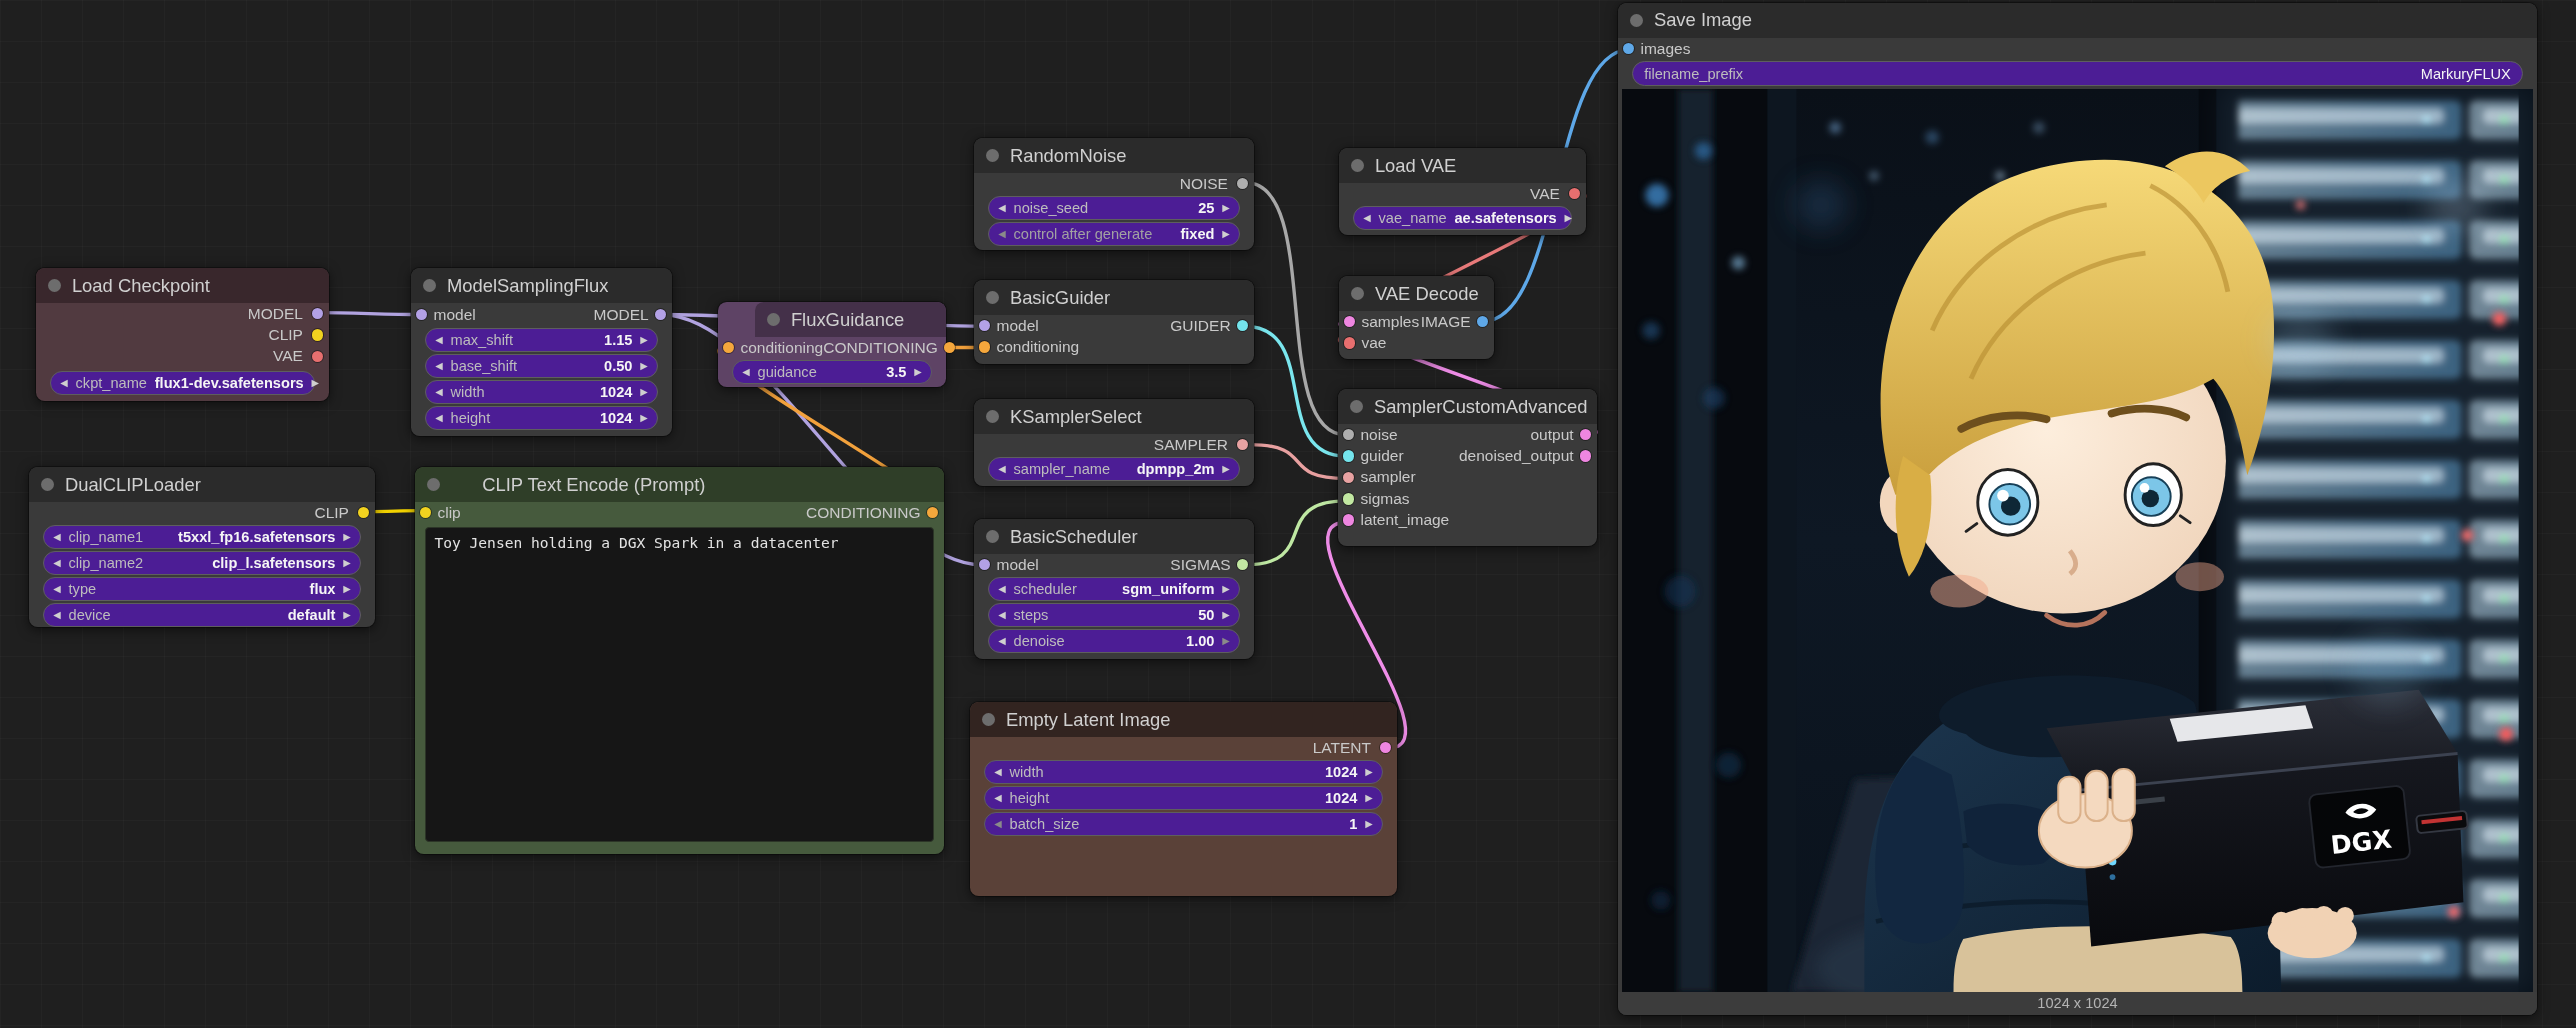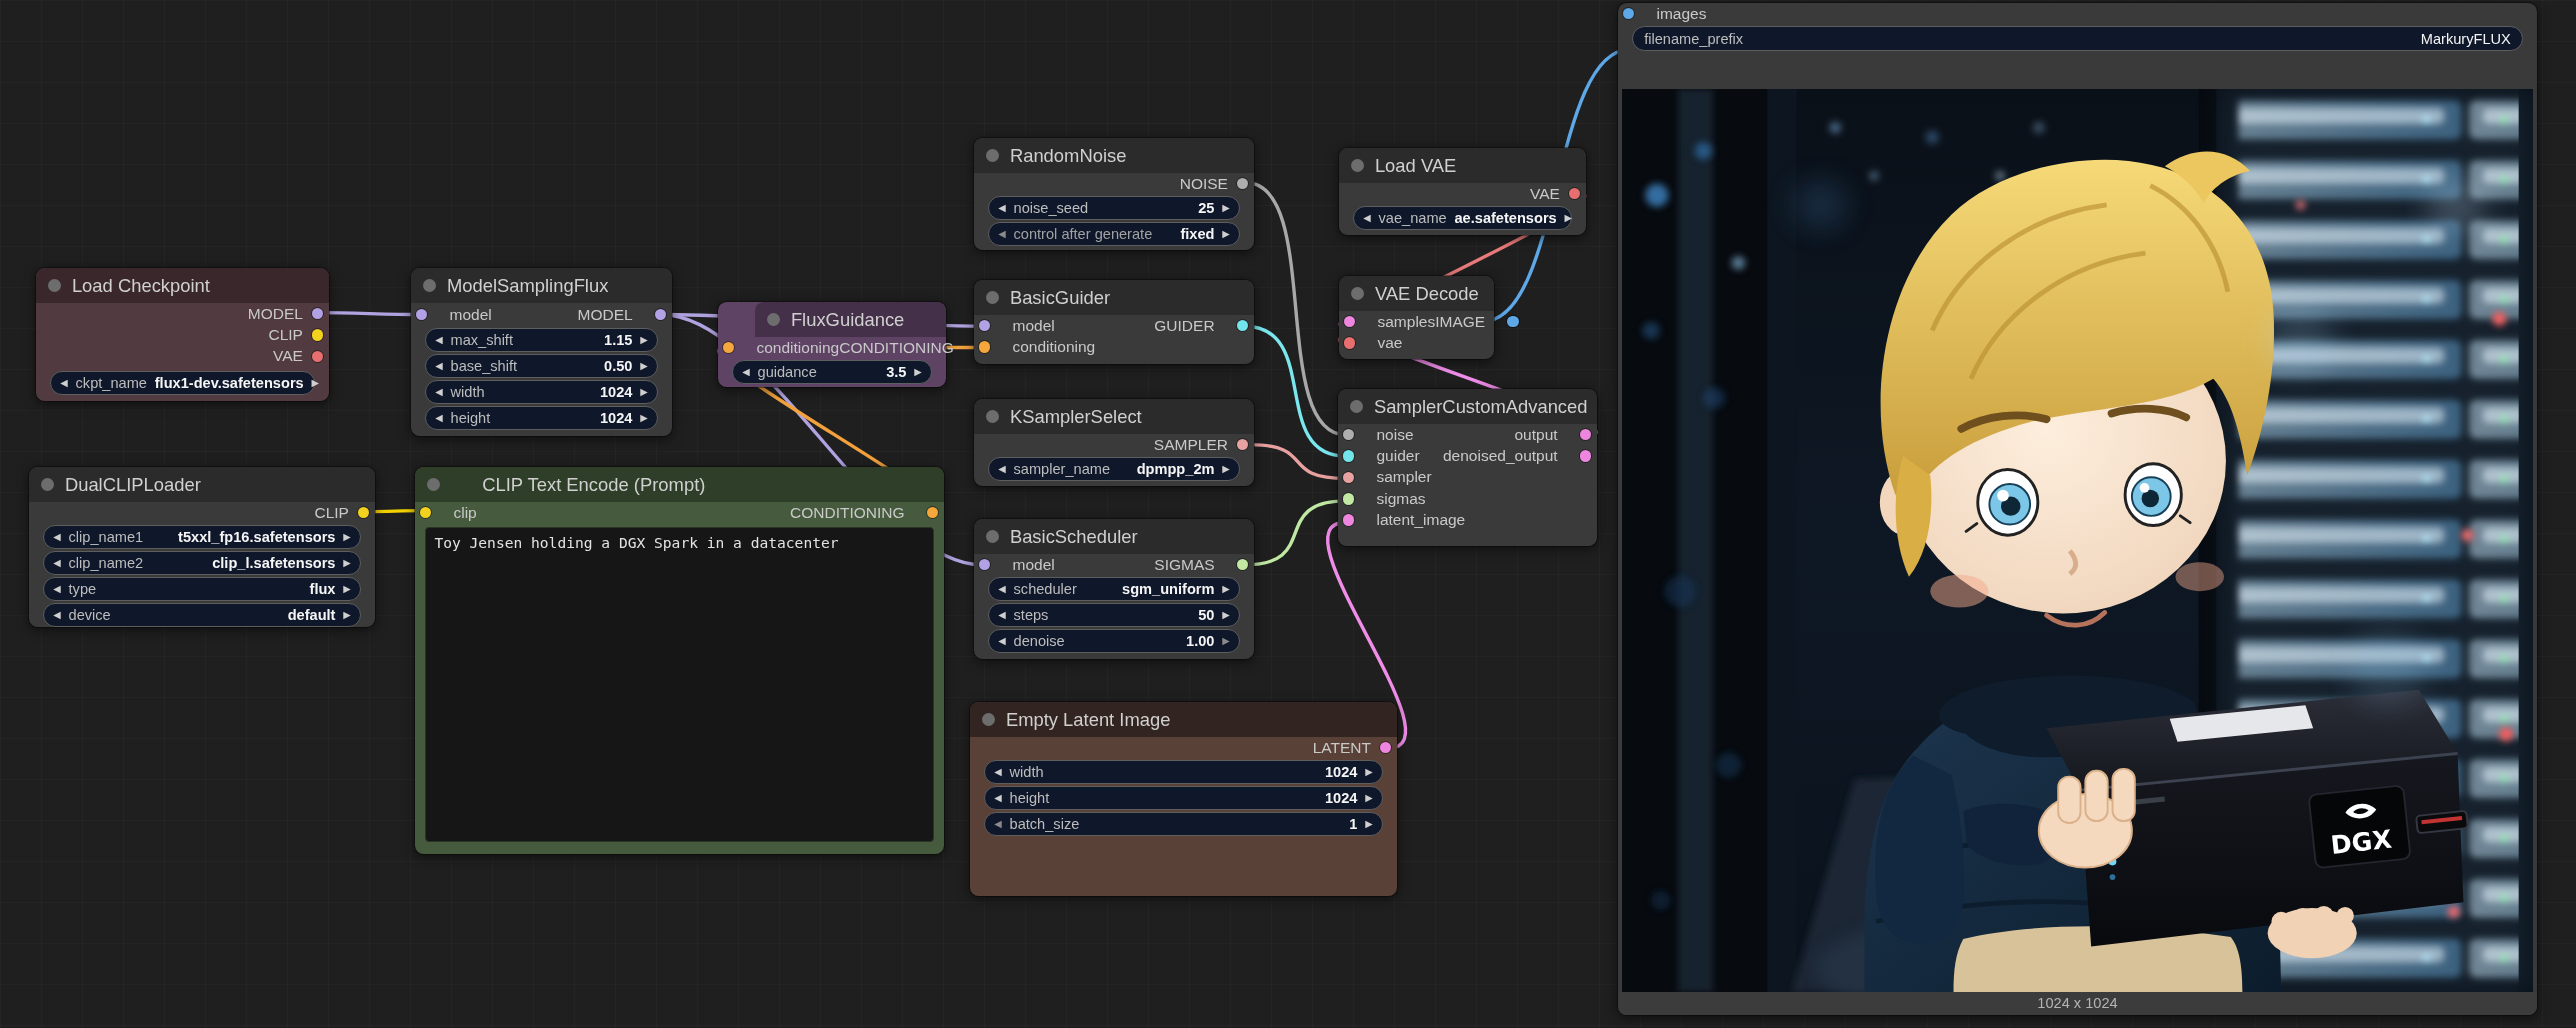--- a/index.html
+++ b/index.html
@@ -18,30 +18,30 @@
   .node-body{position:relative;}
   
   .n-maroon{background:#513a40;} .n-maroon .node-header{background:#39272c;}
   .n-brown{background:#5a4138;} .n-brown .node-header{background:#322420;}
   .n-green{background:#465a3d;} .n-green .node-header{background:#2f3e28;gap:42px;}
   .n-purple{background:#5e4365;} .n-purple .node-header{background:#443049;margin-left:37px;}
   
   .row{display:flex;align-items:center;height:21.4px;padding:0 5.8px 0 4.9px;font-size:15.5px;color:#c9c9c9;}
   .row.out{justify-content:flex-end;}
   .row.both{justify-content:space-between;}
-  .in-group,.out-group{display:flex;align-items:center;gap:22px;}
+  .in-group,.out-group{display:flex;align-items:center;gap:6px;}
   .dot{width:11.6px;height:11.6px;border-radius:50%;flex:none;box-shadow:0 0 0 1px rgba(0,0,0,.4);}
   .slot-label{white-space:nowrap;}
   .c-model{background:#b3a1e6;} .c-clip{background:#f2d21f;} .c-vae{background:#e86f6f;}
   .c-cond{background:#f5a73c;} .c-noise{background:#aeaeae;} .c-guider{background:#74e4ec;}
   .c-sampler{background:#e8a2a2;} .c-sigmas{background:#c2e8a2;} .c-latent{background:#ee86e0;}
   .c-image{background:#5fa8e8;}
   
   .widget{display:flex;align-items:center;height:22px;border:1px solid #5e5e5e;border-radius:12.6px;
-    background:#0f172a;margin:1.9px 13.6px;padding:0 9.7px;font-size:14.6px;}
+    background:#4c1d95;margin:1.9px 13.6px;padding:0 9.7px;font-size:14.6px;}
   .arr{color:#cfcfcf;font-size:9.7px;line-height:1;flex:none;}
   .w-label{color:#bdbdbd;margin:0 7.8px;flex:1;text-align:left;white-space:nowrap;}
   .w-value{color:#f5f5f5;font-weight:700;margin-right:7.8px;white-space:nowrap;}
   .widget.noarr .w-label{margin-left:1.9px;}
   .widget.noarr .w-value{margin-right:1.9px;}
   
   .prompt-box{position:absolute;left:9.7px;right:9.7px;top:60px;bottom:9.7px;background:#161616;
     border:1px solid #2c3527;border-radius:3.9px;padding:5.8px 8.7px;
     font-family:"DejaVu Sans Mono",monospace;font-size:14.6px;color:#e3e3e3;white-space:pre-wrap;}
   
@@ -448,20 +448,24 @@
     <div class="row">
       <span class="in-group">
         <span class="dot c-latent"></span>
         <span class="slot-label">latent_image</span>
       </span>
     </div>
   </div>
 </div>
 
 <div class="node" style="left:1618px;top:2.9px;width:919px;height:1012px;">
+  <div class="node-header">
+    <span class="collapse-dot"></span>
+    <span>Save Image</span>
+  </div>
   <div class="node-body">
     <div class="row">
       <span class="in-group">
         <span class="dot c-image"></span>
         <span class="slot-label">images</span>
       </span>
     </div>
     <div class="widget noarr" style="height:23px;">
       <span class="w-label">filename_prefix</span>
       <span class="w-value" style="font-weight:400;">MarkuryFLUX</span>

